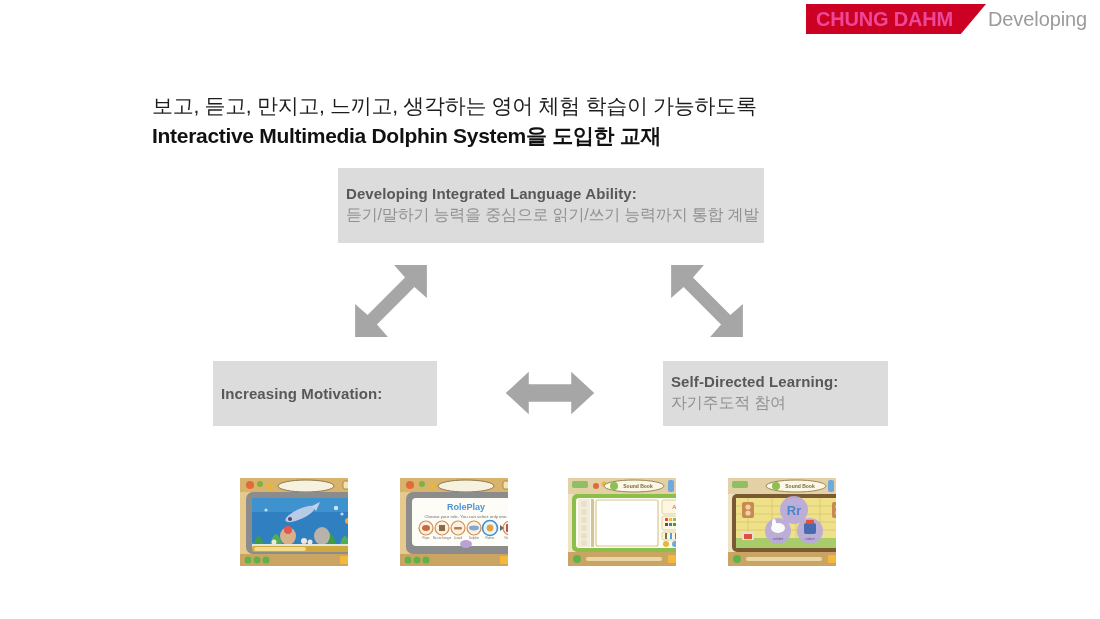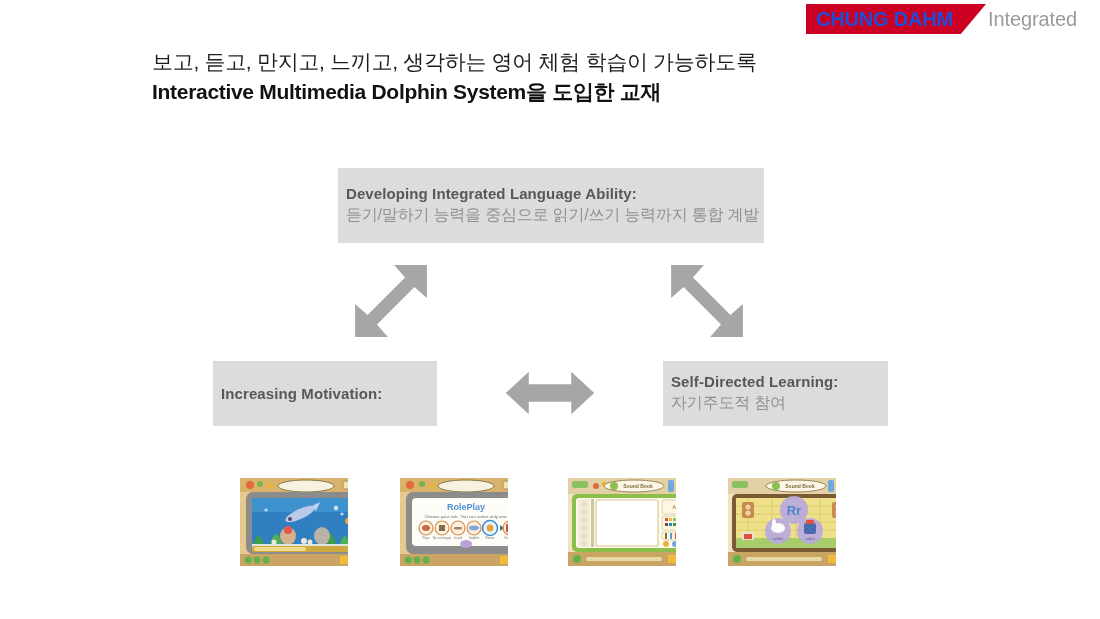--- a/index.html
+++ b/index.html
@@ -33,21 +33,21 @@
     background: #cc0022;
     -webkit-clip-path: polygon(0 0, 100% 0, 86% 100%, 0 100%);
     clip-path: polygon(0 0, 100% 0, 86% 100%, 0 100%);
   }
   .brand-name {
     position: absolute;
     top: 4px;
     left: 10px;
     font-size: 20px;
     font-weight: bold;
-    color: #1d4ed8;
+    color: #ec4899;
     letter-spacing: -0.2px;
     white-space: nowrap;
   }
   .brand-sub {
     position: absolute;
     top: 4px;
     left: 182px;
     font-size: 20px;
     font-weight: normal;
     color: #9b9b9b;
@@ -61,20 +61,21 @@
     top: 48px;
     left: 152px;
     width: 900px;
   }
   .headline-line1 {
     font-size: 21px;
     font-weight: normal;
     color: #1c1c1c;
     line-height: 1.35;
     letter-spacing: -0.3px;
+    margin-top: 44px;
   }
   .headline-line2 {
     font-size: 21px;
     font-weight: bold;
     color: #111111;
     line-height: 1.35;
     letter-spacing: -0.3px;
     margin-top: 2px;
   }
 
@@ -147,21 +148,21 @@
   .thumb-3 { left: 568px; }
   .thumb-4 { left: 728px; }
   .thumb svg { display: block; width: 132px; height: 88px; }
 </style>
 </head>
 <body>
 
 <div class="brand">
   <div class="brand-band"></div>
   <div class="brand-name">CHUNG DAHM</div>
-  <div class="brand-sub">Integrated</div>
+  <div class="brand-sub">Developing</div>
 </div>
 
 <div class="headline">
   <div class="headline-line1">보고, 듣고, 만지고, 느끼고, 생각하는 영어 체험 학습이 가능하도록</div>
   <div class="headline-line2">Interactive Multimedia Dolphin System을 도입한 교재</div>
 </div>
 
 <div class="concept-box box-top">
   <div class="box-title">Developing Integrated Language Ability:</div>
   <div class="box-sub">듣기/말하기 능력을 중심으로 읽기/쓰기 능력까지 통합 계발</div>

